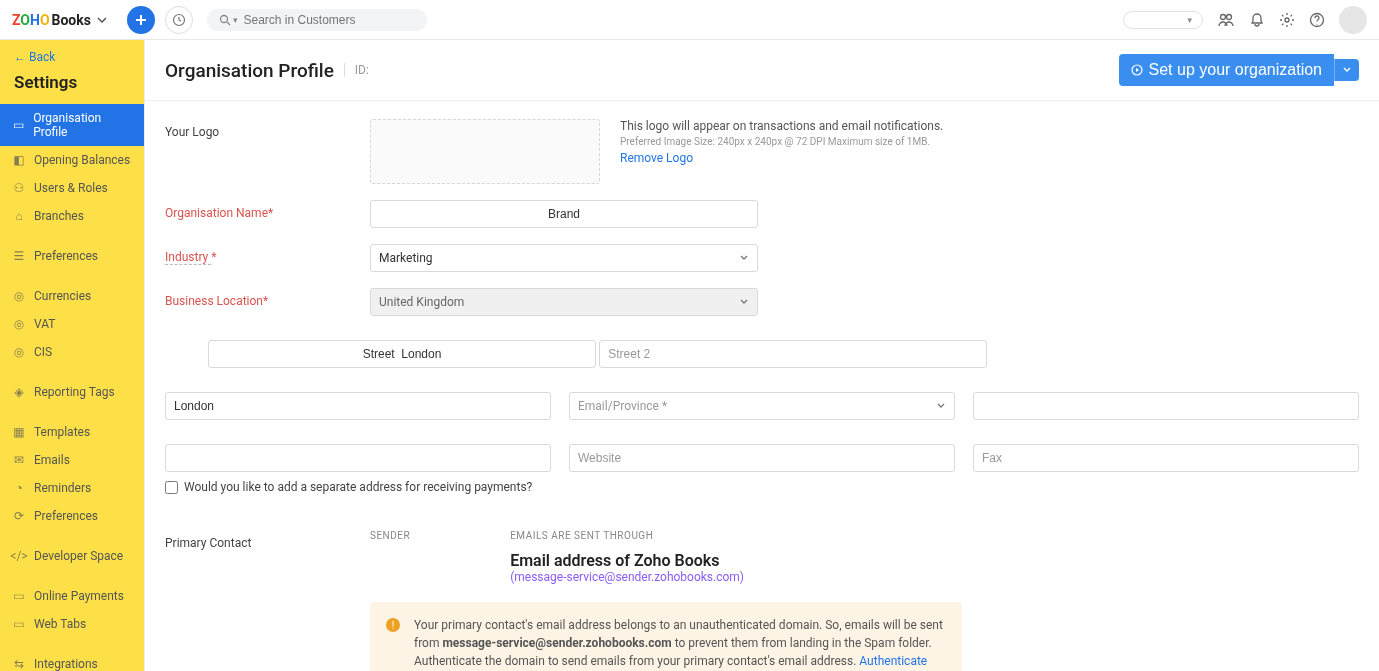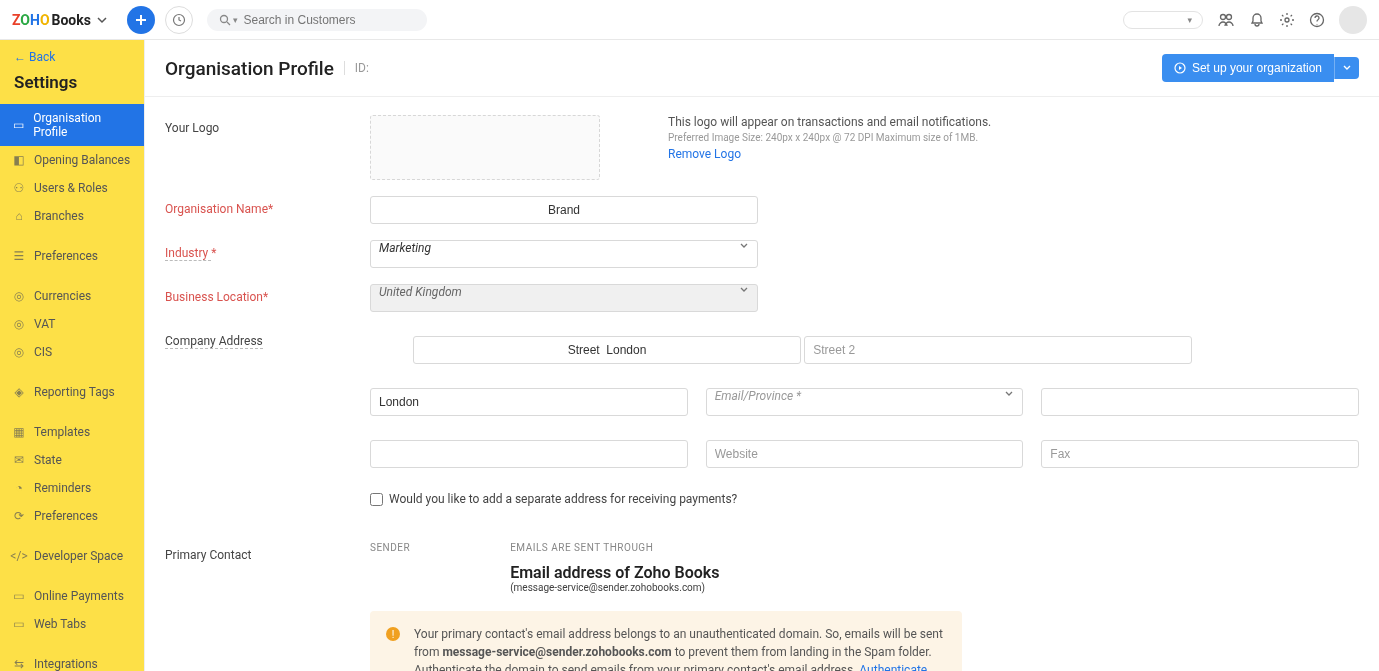--- a/index.html
+++ b/index.html
@@ -27,46 +27,46 @@
 .sb-title { font-size:17px; font-weight:600; color:#222; padding:4px 14px 12px; }
 .sb-item { display:flex; align-items:center; gap:8px; padding:7px 12px; color:#555; cursor:pointer; }
 .sb-item.active { background:#2274e6; color:#fff; }
 .sb-ico { width:14px; height:14px; display:inline-flex; align-items:center; justify-content:center; opacity:.7; }
 .sb-item.active .sb-ico { opacity:1; }
 .sb-gap { height:12px; }
 .main { flex:1; overflow-y:auto; background:#fff; }
 .page-head { display:flex; align-items:center; padding:14px 20px; border-bottom:1px solid #eee; position:sticky; top:0; background:#fff; }
 .page-title { font-size:19px; font-weight:500; color:#222; }
 .page-id { font-size:12px; color:#999; margin-left:10px; border-left:1px solid #ddd; padding-left:10px; }
-.btn-primary { margin-left:auto; background:#3a8ef0; color:#fff; border:none; border-radius:4px 0 0 4px; padding:7px 12px; font-size:12px; display:flex; align-items:center; gap:6px; cursor:pointer; }
+.btn-primary { margin-left:auto; background:#3a8ef0; color:#fff; border:none; border-radius:4px 0 0 4px; padding:7px 12px; font-size:16px; display:flex; align-items:center; gap:6px; cursor:pointer; }
 .btn-caret { background:#3a8ef0; color:#fff; border:none; border-left:1px solid rgba(255,255,255,.3); border-radius:0 4px 4px 0; padding:7px 8px; cursor:pointer; }
 .form { padding:18px 20px 40px; }
 .row { display:flex; align-items:flex-start; margin-bottom:16px; }
 .lbl { width:205px; font-size:12px; color:#444; padding-top:6px; }
 .lbl.req { color:#d9534f; }
 .lbl .ul { border-bottom:1px dashed #bbb; }
-.field { flex:1;gap:48px; }
+.field { flex:1; }
 .logo-box { width:230px; height:65px; border:1px dashed #d7d7d7; border-radius:3px; background:#fafafa; }
 .logo-help { margin-left:20px; font-size:12px; color:#555; max-width:340px; }
 .logo-help .small { color:#999; font-size:10px; display:block; margin-top:3px; }
 .link { color:#2274e6; cursor:pointer; font-size:12px; }
 input.text, .select { width:388px; height:28px; border:1px solid #d9d9d9; border-radius:3px; padding:0 8px; font-size:12px; color:#333; background:#fff; }
 input.text::placeholder { color:#999; }
-.select { display:flex; align-items:flex-start; justify-content:space-between; cursor:pointer;font-style:italic; }
+.select { display:flex; align-items:center; justify-content:space-between; cursor:pointer; }
 .select.disabled { background:#f0f0f0; color:#666; }
 .full { width:795px; }
 .grid3 { display:flex; gap:18px; margin-top:24px; }
 .grid3 > * { flex:1; }
 .grid3 input.text, .grid3 .select { width:100%; }
-.chk-row { display:flex; align-items:flex-end; gap:6px; margin-top:24px; font-size:12px; color:#444; }
+.chk-row { display:flex; align-items:flex-end; gap:6px; margin-top:8px; font-size:12px; color:#444; }
 .sect-gap { height:20px; }
 .pc-wrap { display:flex; gap:100px; }
 .pc-col-label { font-size:10px; letter-spacing:.5px; color:#888; margin-bottom:6px; }
 .pc-title { font-size:16px; font-weight:600; color:#222; }
-.pc-sub { font-size:10px; color:#404040; }
+.pc-sub { font-size:12px; color:#8b5cf6; }
 .warn-box { margin-top:18px; background:#fdf4e6; border-radius:4px; padding:14px 16px; display:flex; gap:14px; width:592px; font-size:12px; color:#555; line-height:1.5; }
 .warn-ico { width:14px; height:14px; background:#f0a020; border-radius:50%; color:#fff; font-size:10px; display:flex; align-items:center; justify-content:center; flex-shrink:0; margin-top:2px; }
 svg { display:block; }
 </style>
 </head>
 <body>
 
 <div class="topbar">
   <div class="logo">
     <span class="logo-zo"><span class="z">Z</span><span class="o1">O</span><span class="h">H</span><span class="o2">O</span></span>
@@ -175,21 +175,21 @@
           <span class="sb-ico">◈</span>
           <span>Reporting Tags</span>
         </div>
         <div class="sb-gap"></div>
         <div class="sb-item">
           <span class="sb-ico">▦</span>
           <span>Templates</span>
         </div>
         <div class="sb-item">
           <span class="sb-ico">✉</span>
-          <span>State</span>
+          <span>Emails</span>
         </div>
         <div class="sb-item">
           <span class="sb-ico">◔</span>
           <span>Reminders</span>
         </div>
         <div class="sb-item">
           <span class="sb-ico">⟳</span>
           <span>Preferences</span>
         </div>
         <div class="sb-gap"></div>
@@ -268,21 +268,20 @@
           <div class="select disabled">
             <span>United Kingdom</span>
             <svg width="10" height="10" viewBox="0 0 10 10">
                 <path d="M2 3l3 3 3-3" fill="none" stroke="#777" stroke-width="1.3"></path>
               </svg>
           </div>
         </div>
       </div>
 
       <div class="row">
-        <div class="lbl"><span class="ul">Company Address</span></div>
         <div class="field">
           <input class="text full" style="text-align: center; margin-left: 43px;" value="Street  London">
           <input class="text full" style="margin-top: 8px;" placeholder="Street 2">
           <div class="grid3">
             <input class="text" value="London" style="">
             <div class="select">
               <span style="color:#999;">Email/Province *</span>
               <svg width="10" height="10" viewBox="0 0 10 10">
                   <path d="M2 3l3 3 3-3" fill="none" stroke="#777" stroke-width="1.3"></path>
                 </svg>

